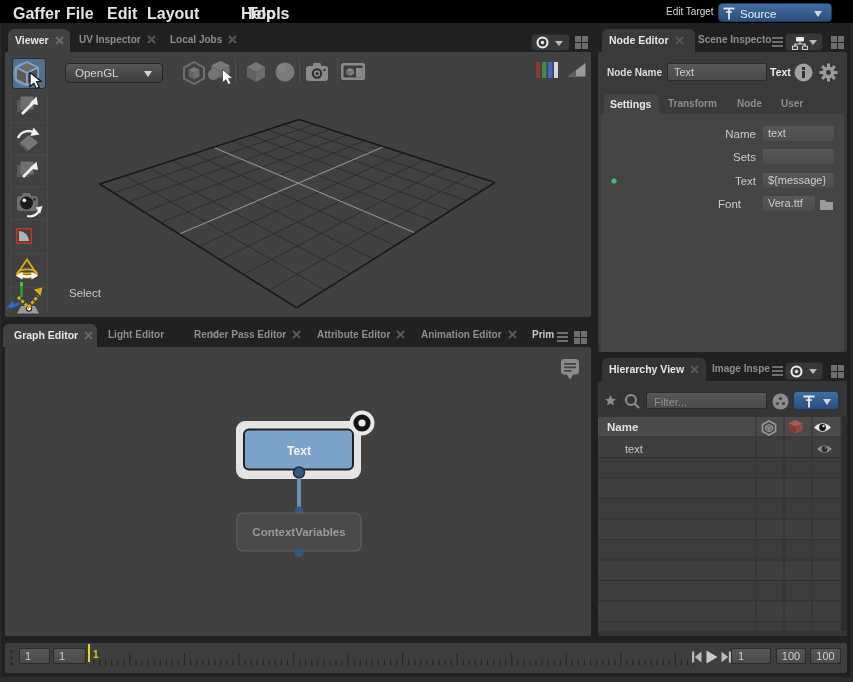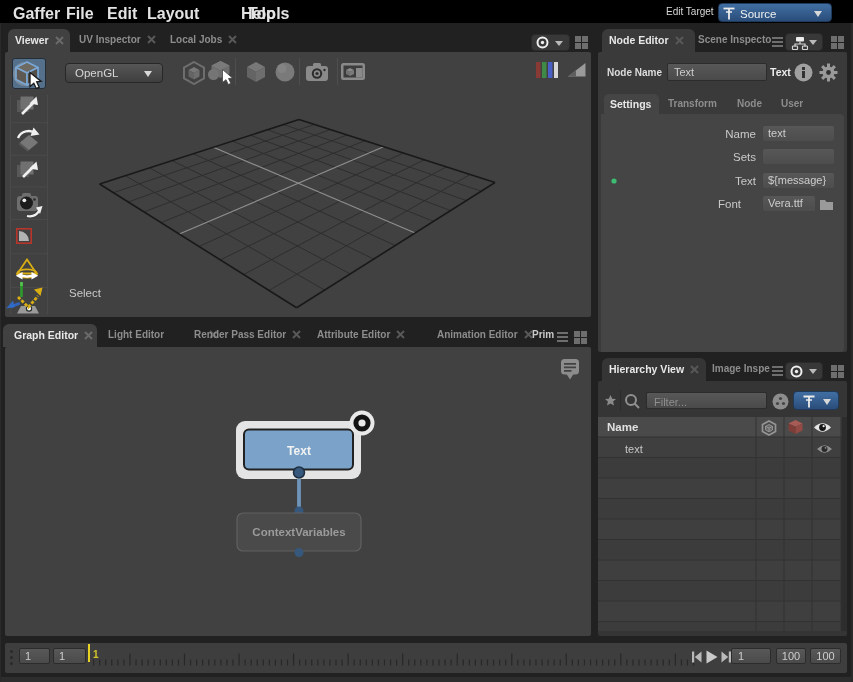--- a/index.html
+++ b/index.html
@@ -254,21 +254,21 @@
     <svg width="9" height="9">
       <path d="M1 1 L8 8 M8 1 L1 8" stroke="#585858" stroke-width="2"></path>
     </svg>
   </div>
 <div class="tabf" style="left:317px; top:329px;">
     <span class="ti">Attribute Editor</span>
     <svg width="9" height="9">
       <path d="M1 1 L8 8 M8 1 L1 8" stroke="#585858" stroke-width="2"></path>
     </svg>
   </div>
-<div class="tabf" style="left:437px; top:329px;">
+<div class="tabf" style="left:421px; top:329px;">
     <span class="ti">Animation Editor</span>
     <svg width="9" height="9">
       <path d="M1 1 L8 8 M8 1 L1 8" stroke="#585858" stroke-width="2"></path>
     </svg>
   </div>
 <div class="tabf" style="left:532px; top:329px;">
     <span class="ti" style="color:#c9c9c9;">Prim</span>
   </div>
 <div class="bars3" style="left:557px; top:332px;">
     <div style="top:0;"></div>

